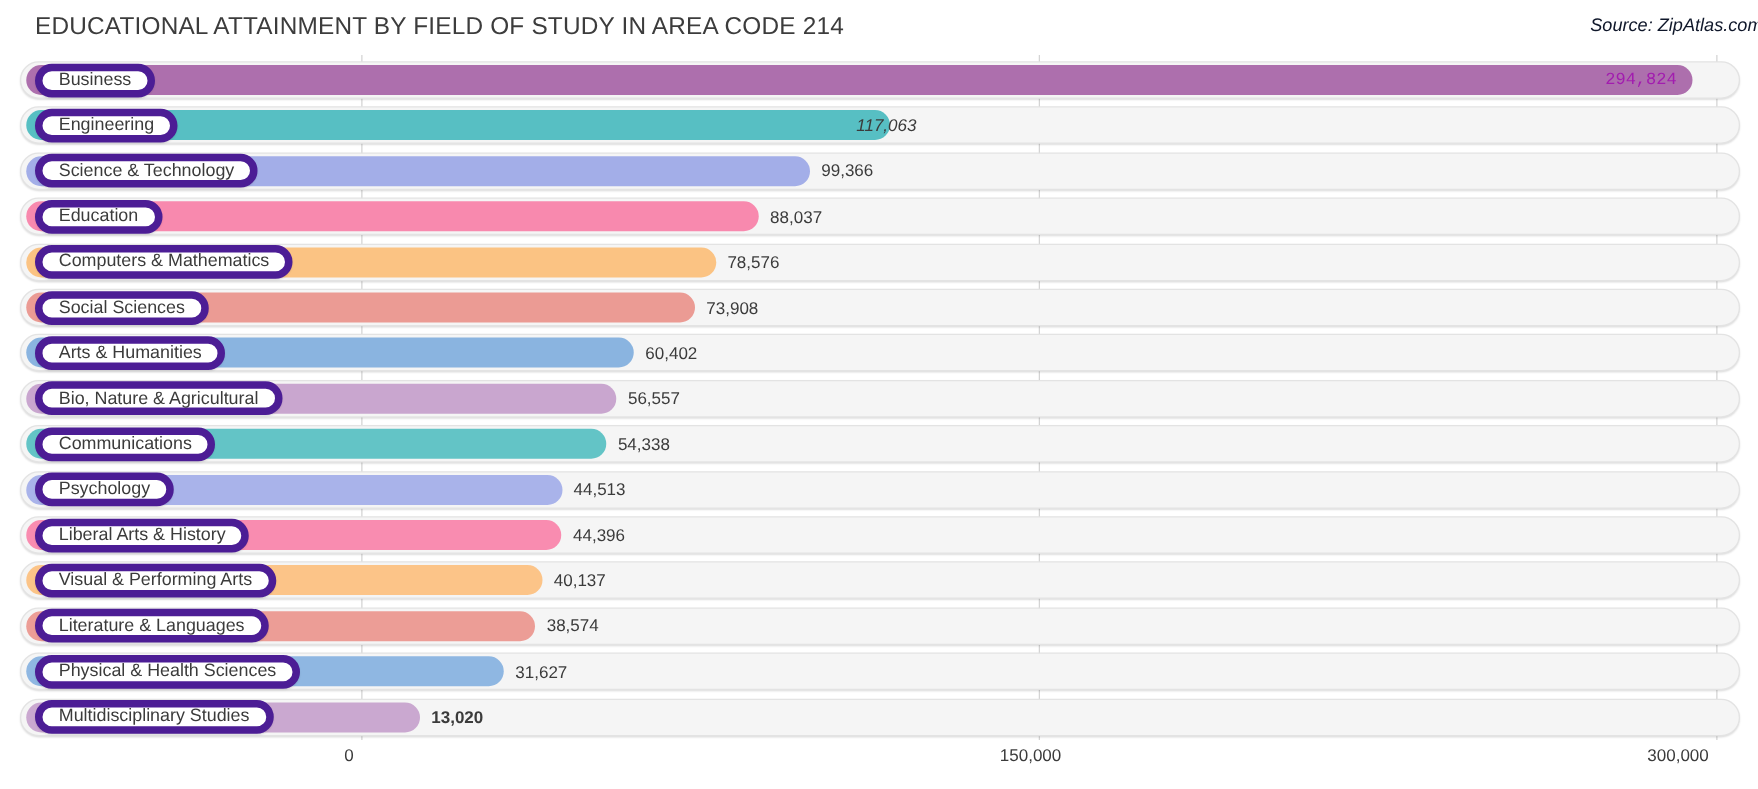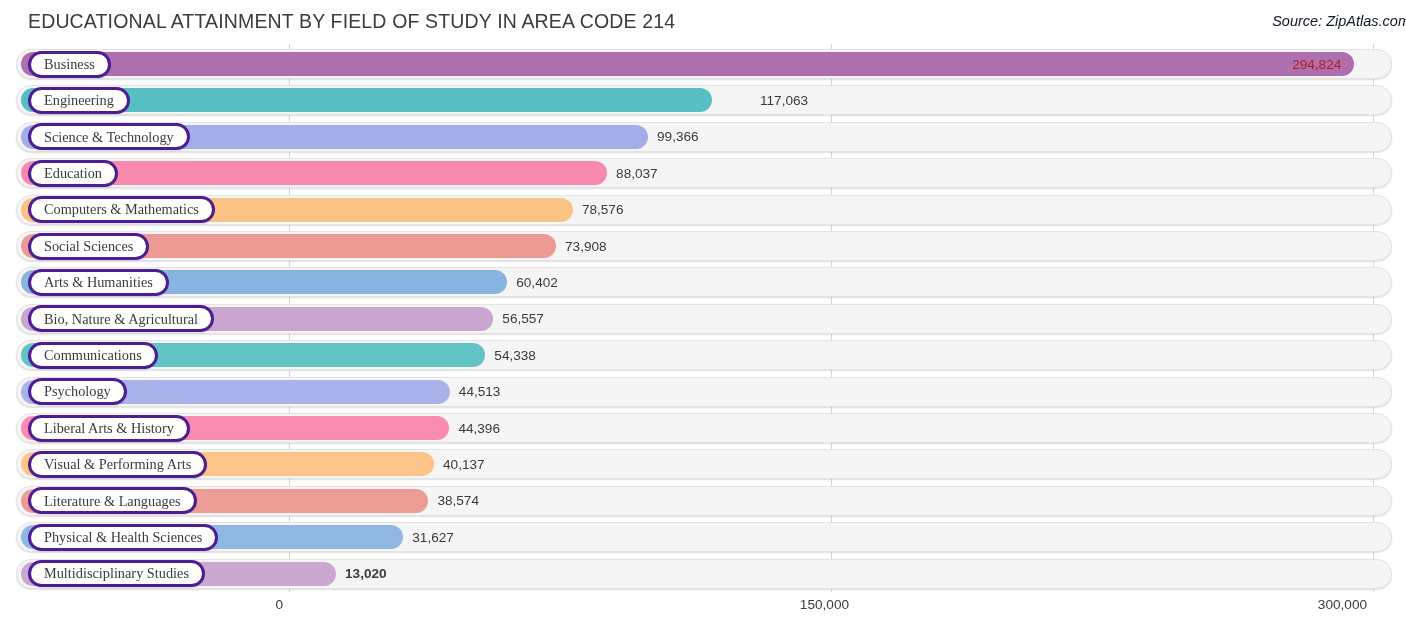--- a/index.html
+++ b/index.html
@@ -100,51 +100,51 @@
     border-radius: 13px;
     box-sizing: border-box;
   }
 
   .pill {
     position: absolute;
     left: 28px;
     top: 4.5px;
     height: 27px;
     background: #ffffff;
-    border: 3px solid #4c1d95;
+    border: 6px solid #4c1d95;
     border-radius: 14px;
     box-sizing: border-box;
     display: flex;
     align-items: center;
     padding: 0 13px;
     box-shadow: 0 1px 1.5px rgba(0,0,0,0.10);
-    font-family: Liberation Serif, serif;
   }
   .pill-label {
     font-size: 14.3px;
     color: #3b3b3b;
     white-space: nowrap;
     line-height: 1;
   }
 
   .value {
     position: absolute;
     top: 0;
     height: 36.4px;
     display: flex;
     align-items: center;
     font-size: 13.6px;
     color: #3b3b3b;
     white-space: nowrap;
   }
   .value.outside { padding-left: 9px; }
   .value.inside {
-    color: #b91c1c;
+    color: #a21caf;
     transform: translateX(-100%);
     padding-right: 13px;
+    font-family: Liberation Mono, monospace;
   }
 
   
   #axis {
     position: absolute;
     left: 0;
     top: 592px;
     width: 1406px;
     height: 39px;
   }
@@ -180,21 +180,21 @@
           <span class="pill-label">Business</span>
         </div>
         <div class="value inside" style="left: 1354.3px;">294,824</div>
       </div>
       <div class="row" style="top: 38.4px;">
         <div class="track"></div>
         <div class="bar" style="width: 690.988px; background: rgb(87, 191, 195);"></div>
         <div class="pill">
           <span class="pill-label">Engineering</span>
         </div>
-        <div class="value outside" style="left: 751px;">117,063</div>
+        <div class="value outside" style="left: 676px; font-style: italic;">117,063</div>
       </div>
       <div class="row" style="top: 74.8px;">
         <div class="track"></div>
         <div class="bar" style="width: 627.042px; background: rgb(163, 174, 232);"></div>
         <div class="pill">
           <span class="pill-label">Science &amp; Technology</span>
         </div>
         <div class="value outside" style="left: 648.042px;">99,366</div>
       </div>
       <div class="row" style="top: 111.2px;">

